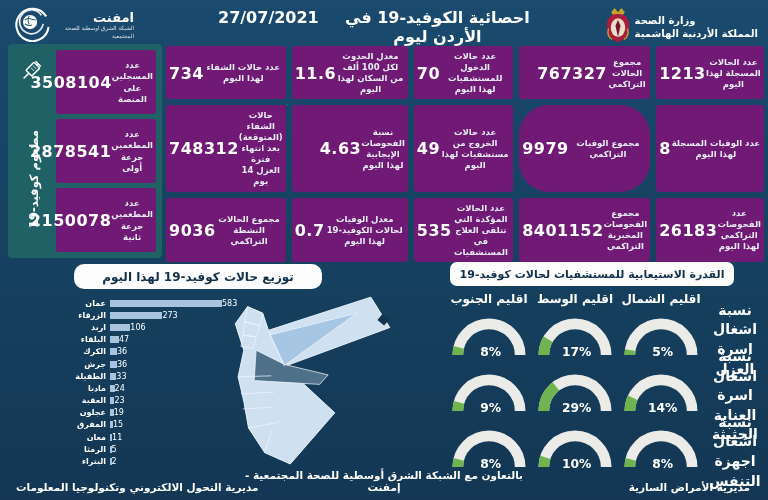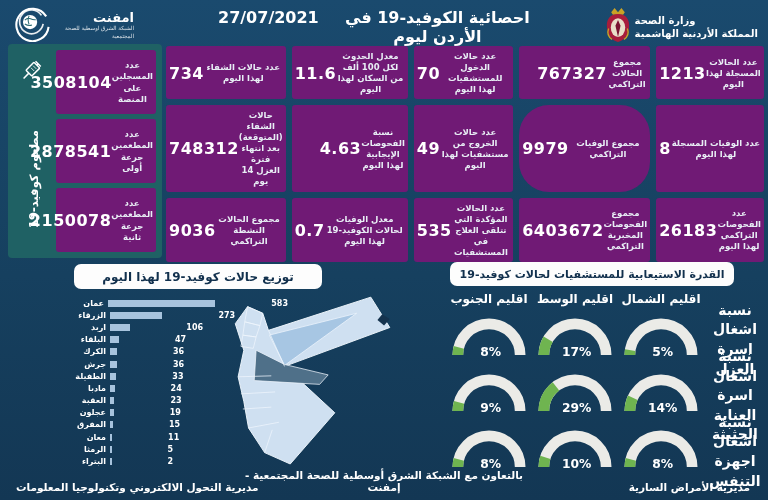--- a/index.html
+++ b/index.html
@@ -40,21 +40,21 @@
     gap:6px; direction:rtl; }
   
   .pill { position:absolute; background:#fdfdfd; color:#11304d; font-weight:bold;
     border-radius:7px; display:flex; align-items:center; justify-content:center; }
   
   .bars { position:absolute; left:58px; top:297px; width:230px; direction:ltr; }
   .bar-row { display:flex; align-items:center; height:12.2px; direction:ltr; }
   .bar-row .lbl { width:52px; text-align:right; font-size:8px; font-weight:bold;
     padding-right:4px; white-space:nowrap; direction:rtl; }
   .bar-row .bar { height:7px; background:#a7c3dd; }
-  .bar-row .val { font-size:8px; font-weight:bold; margin-left:17px;padding-left:39px; }
+  .bar-row .val { font-size:8px; font-weight:normal; margin-left:0; }
   .map-wrap { position:absolute; left:222px; top:288px; }
   
   .gauge-grid { position:absolute; left:446px; top:292px; width:258px;
     display:grid; grid-template-columns:repeat(3,1fr); grid-auto-rows:auto; direction:rtl; }
   .region-hdr { font-size:12px; font-weight:bold; text-align:center; height:20px; }
   .gauge-cell { height:56px; display:flex; justify-content:center; }
   .gauge-row-labels { position:absolute; left:704px; top:312px; width:62px; }
   .gauge-row-label { height:56px; display:flex; align-items:center; justify-content:center;
     text-align:center; font-size:14px; font-weight:bold; line-height:1.4; }
   
@@ -148,21 +148,21 @@
     <div class="stat-box" style="grid-area: 1 / 2; padding-left: 18px;">
       <div class="stat-label" dir="rtl">مجموع الحالات التراكمي</div>
       <div class="stat-value">767327</div>
     </div>
     <div class="stat-box" style="grid-area: 2 / 2; border-radius: 30px;">
       <div class="stat-label" dir="rtl">مجموع الوفيات التراكمي</div>
       <div class="stat-value">9979</div>
     </div>
     <div class="stat-box" style="grid-area: 3 / 2;">
       <div class="stat-label" dir="rtl">مجموع الفحوصات المخبرية التراكمي</div>
-      <div class="stat-value">6403672</div>
+      <div class="stat-value">8401152</div>
     </div>
     <div class="stat-box" style="grid-area: 1 / 3;">
       <div class="stat-label" dir="rtl">عدد حالات الدخول للمستشفيات لهذا اليوم</div>
       <div class="stat-value">70</div>
     </div>
     <div class="stat-box" style="grid-area: 2 / 3;">
       <div class="stat-label" dir="rtl">عدد حالات الخروج من مستشفيات لهذا اليوم</div>
       <div class="stat-value">49</div>
     </div>
     <div class="stat-box" style="grid-area: 3 / 3;">
@@ -188,21 +188,21 @@
     <div class="stat-box" style="grid-area: 2 / 5;">
       <div class="stat-label" dir="rtl">حالات الشفاء (المتوقعة) بعد انتهاء فترة العزل 14 يوم</div>
       <div class="stat-value">748312</div>
     </div>
     <div class="stat-box" style="grid-area: 3 / 5;">
       <div class="stat-label" dir="rtl">مجموع الحالات النشطة التراكمي</div>
       <div class="stat-value">9036</div>
     </div>
   </div>
 
-<div class="pill" style="left:74px; top:264px; width:248px; height:25px; font-size:12px;">توزيع حالات كوفيد-19 لهذا اليوم</div>
+<div class="pill" style="left:74px; top:264px; width:248px; height:25px; font-size:12px;border-radius:10px;">توزيع حالات كوفيد-19 لهذا اليوم</div>
 <div class="bars">
     <div class="bar-row">
       <span class="lbl">عمان</span>
       <div class="bar" style="width: 112px;"></div>
       <span class="val">583</span>
     </div>
     <div class="bar-row">
       <span class="lbl">الزرقاء</span>
       <div class="bar" style="width: 52.446px;"></div>
       <span class="val">273</span>

